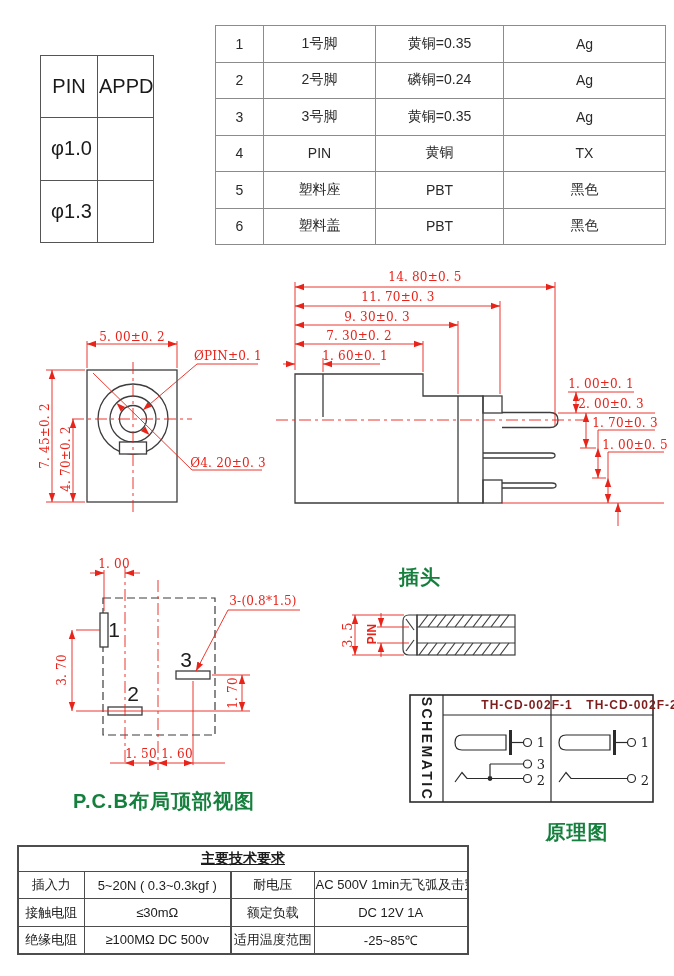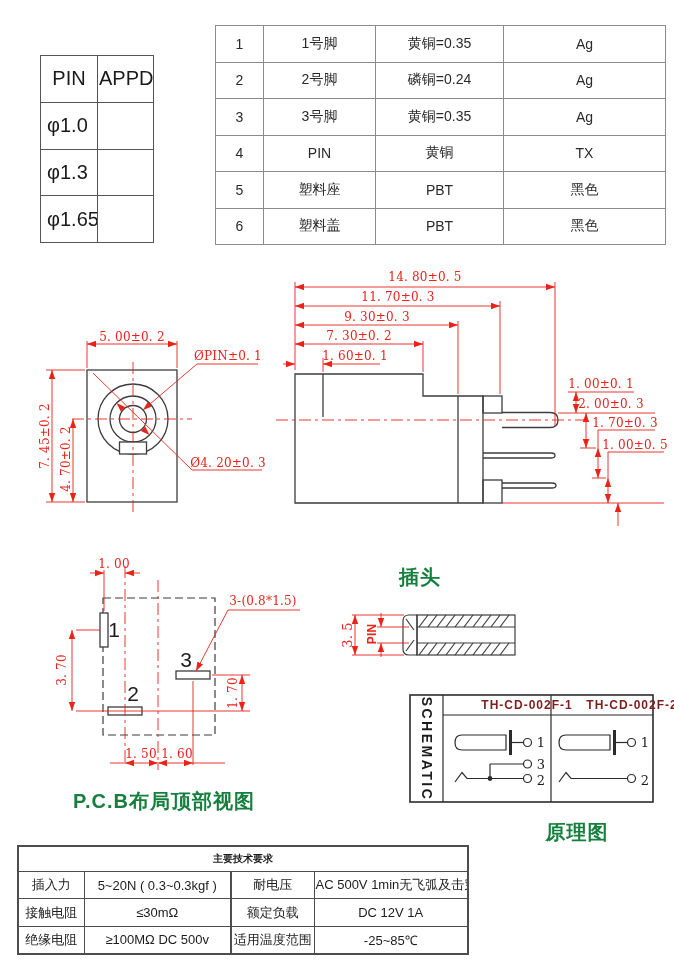--- a/index.html
+++ b/index.html
@@ -12,32 +12,32 @@
     font-family:"Liberation Sans",sans-serif;color:#222;
   }
   table{border-collapse:collapse;table-layout:fixed;background:#fff;}
   td,th{overflow:hidden;white-space:nowrap;}
 
   
   .pin-table{position:absolute;left:40px;top:55px;width:113px;height:188px;
     border:1.5px solid #555;font-size:20px;color:#1a1a1a;}
   .pin-table td{border:1px solid #555;height:37px;}
   .pin-table .hd{text-align:center;}
-  .pin-table .val{padding-left:6px;text-align:left;}
+  .pin-table .val{padding-left:6px;text-align:center;}
 
   
   .parts-table{position:absolute;left:215px;top:25px;width:450px;height:220px;
     border:1px solid #8c8c8c;font-size:14px;color:#2a2a2a;}
   .parts-table td{border:1px solid #8c8c8c;text-align:center;height:31px;}
 
   
   .tech-table{position:absolute;left:17px;top:845px;width:450px;height:110px;
     border:2px solid #4d4d4d;font-size:13px;color:#1c1c1c;}
   .tech-table td{border:1px solid #4d4d4d;text-align:center;height:22px;}
-  .tech-table .title{font-weight:bold;font-size:10px;height:20px;}
+  .tech-table .title{font-weight:bold;font-size:14px;height:20px;text-decoration:underline;}
   .tech-table .thick{border-left:2.5px solid #4d4d4d;}
 
   svg.linework{position:absolute;left:0;top:0;pointer-events:none;}
 
   .lbl{position:absolute;transform:translate(-50%,-50%);white-space:nowrap;}
   .dim{position:absolute;transform:translate(-50%,-50%);white-space:nowrap;
     font-family:"DejaVu Serif",serif;font-size:12px;color:var(--red);letter-spacing:.2px;}
   .dim.rccw{transform:translate(-50%,-50%) rotate(-90deg);}
   .pad-num{font-size:21px;font-weight:500;color:#1c1c1c;}
   .caption{font-size:20px;font-weight:600;color:#15803d;letter-spacing:1px;}
@@ -60,24 +60,20 @@
         <tr>
       <td class="hd">PIN</td>
       <td class="hd">APPD</td>
     </tr>
     <tr>
           <td class="val">φ1.0</td>
           <td></td>
         </tr>
     <tr>
           <td class="val">φ1.3</td>
-          <td></td>
-        </tr>
-    <tr>
-          <td class="val">φ1.65</td>
           <td></td>
         </tr>
   </tbody>
     </table>
 
   <table class="parts-table">
     <colgroup>
         <col style="width:48px">
         <col style="width:112px">
         <col style="width:128px">

